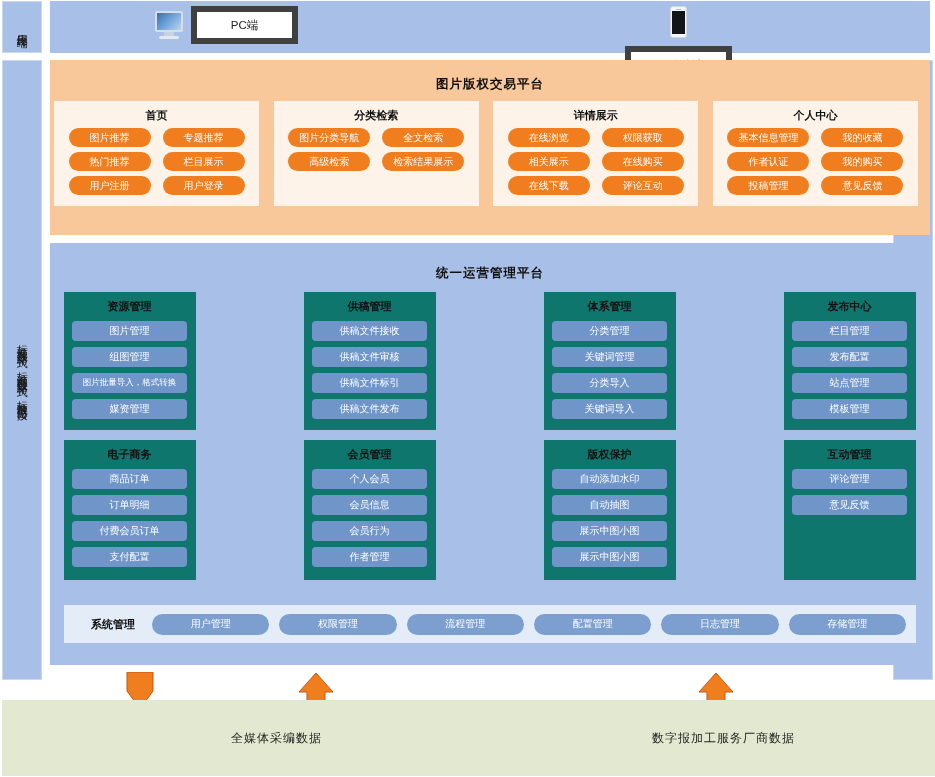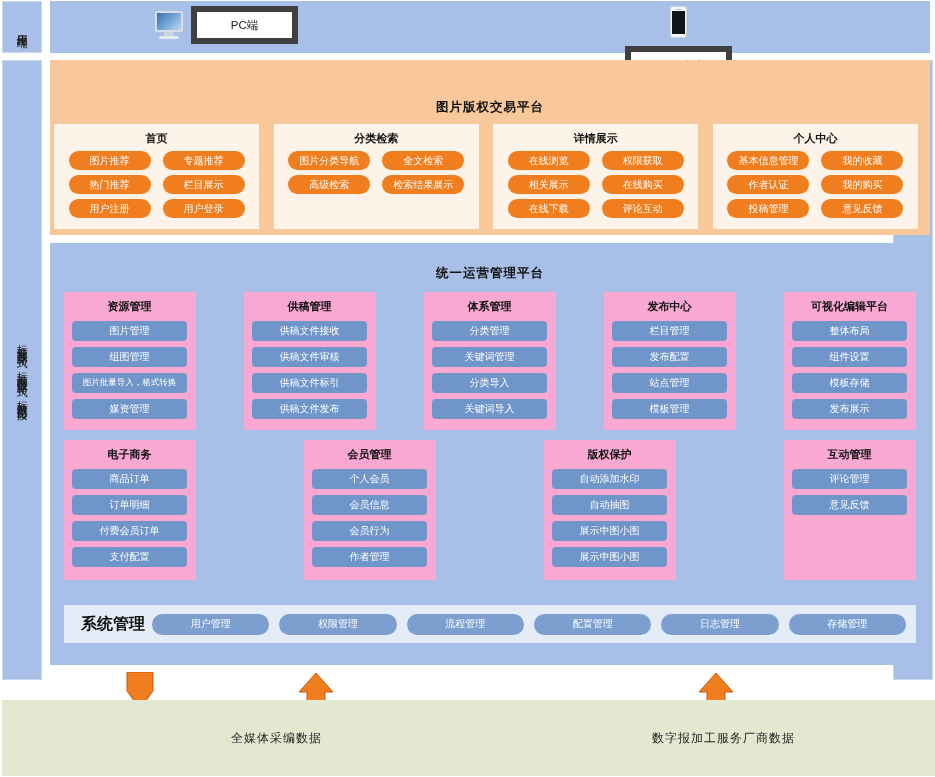--- a/index.html
+++ b/index.html
@@ -64,21 +64,21 @@
   .phone-icon .pspk{position:absolute;left:5px;top:1.5px;width:5px;height:1.5px;background:#b9c1cb;}
 
   
   #orange-platform{
     position:absolute;left:50px;top:60px;width:880px;height:175px;
     background:#F9C89A;
     box-sizing:border-box;
   }
   #orange-platform .plat-title{
     text-align:center;font-size:12.5px;font-weight:bold;color:#111;
-    padding-top:39px;letter-spacing:1px;
+    padding-top:16px;letter-spacing:1px;
   }
   .orange-cols{
     display:flex;justify-content:space-between;
     padding:8px 12px 0 4px;box-sizing:border-box;
   }
   .o-card{
     background:#FDF3E8;
     width:205px;height:105px;
     box-sizing:border-box;padding-top:7px;
   }
@@ -102,21 +102,21 @@
   }
   #blue-platform .plat-title{
     text-align:center;font-size:12.5px;font-weight:bold;color:#111;
     padding-top:22px;letter-spacing:1px;
   }
   .blue-row{
     display:flex;justify-content:space-between;
     padding:10px 14px 0 14px;box-sizing:border-box;
   }
   .b-card{
-    background:#f9a8d4;
+    background:#0f766e;
     width:132px;
     box-sizing:border-box;padding:7px 9px 9px 8px;
   }
   #blue-row-1 .b-card{height:138px;}
   #blue-row-2 .b-card{height:140px;}
   .b-card .card-title{
     text-align:center;font-size:11px;font-weight:bold;color:#111;margin-bottom:7px;
   }
   .pill-b{
     background:#6F95C9;color:#fff;
@@ -127,21 +127,21 @@
   }
   .pill-b.tiny{font-size:8.5px;}
 
   
   #sys-strip{
     position:absolute;left:14px;top:362px;width:852px;height:38px;
     background:#E3ECF7;
     display:flex;align-items:center;box-sizing:border-box;padding:0 10px;
   }
   #sys-strip .sys-label{
-    font-size:16px;font-weight:bold;color:#111;width:78px;text-align:center;flex:none;
+    font-size:11px;font-weight:bold;color:#111;width:78px;text-align:center;flex:none;
   }
   .sys-pills{display:flex;flex:1;justify-content:space-between;gap:10px;}
   .pill-sys{
     background:#7C9FD0;color:#fff;border-radius:11px;
     height:21px;flex:1;
     display:flex;align-items:center;justify-content:center;
     font-size:10px;white-space:nowrap;
   }
 
   
@@ -269,27 +269,20 @@
         <div class="pill-b">分类导入</div>
         <div class="pill-b">关键词导入</div>
       </div>
       <div class="b-card">
         <div class="card-title">发布中心</div>
         <div class="pill-b">栏目管理</div>
         <div class="pill-b">发布配置</div>
         <div class="pill-b">站点管理</div>
         <div class="pill-b">模板管理</div>
       </div>
-      <div class="b-card">
-        <div class="card-title">可视化编辑平台</div>
-        <div class="pill-b">整体布局</div>
-        <div class="pill-b">组件设置</div>
-        <div class="pill-b">模板存储</div>
-        <div class="pill-b">发布展示</div>
-      </div>
     </div>
   <div class="blue-row" id="blue-row-2">
       <div class="b-card">
         <div class="card-title">电子商务</div>
         <div class="pill-b">商品订单</div>
         <div class="pill-b">订单明细</div>
         <div class="pill-b">付费会员订单</div>
         <div class="pill-b">支付配置</div>
       </div>
       <div class="b-card">

